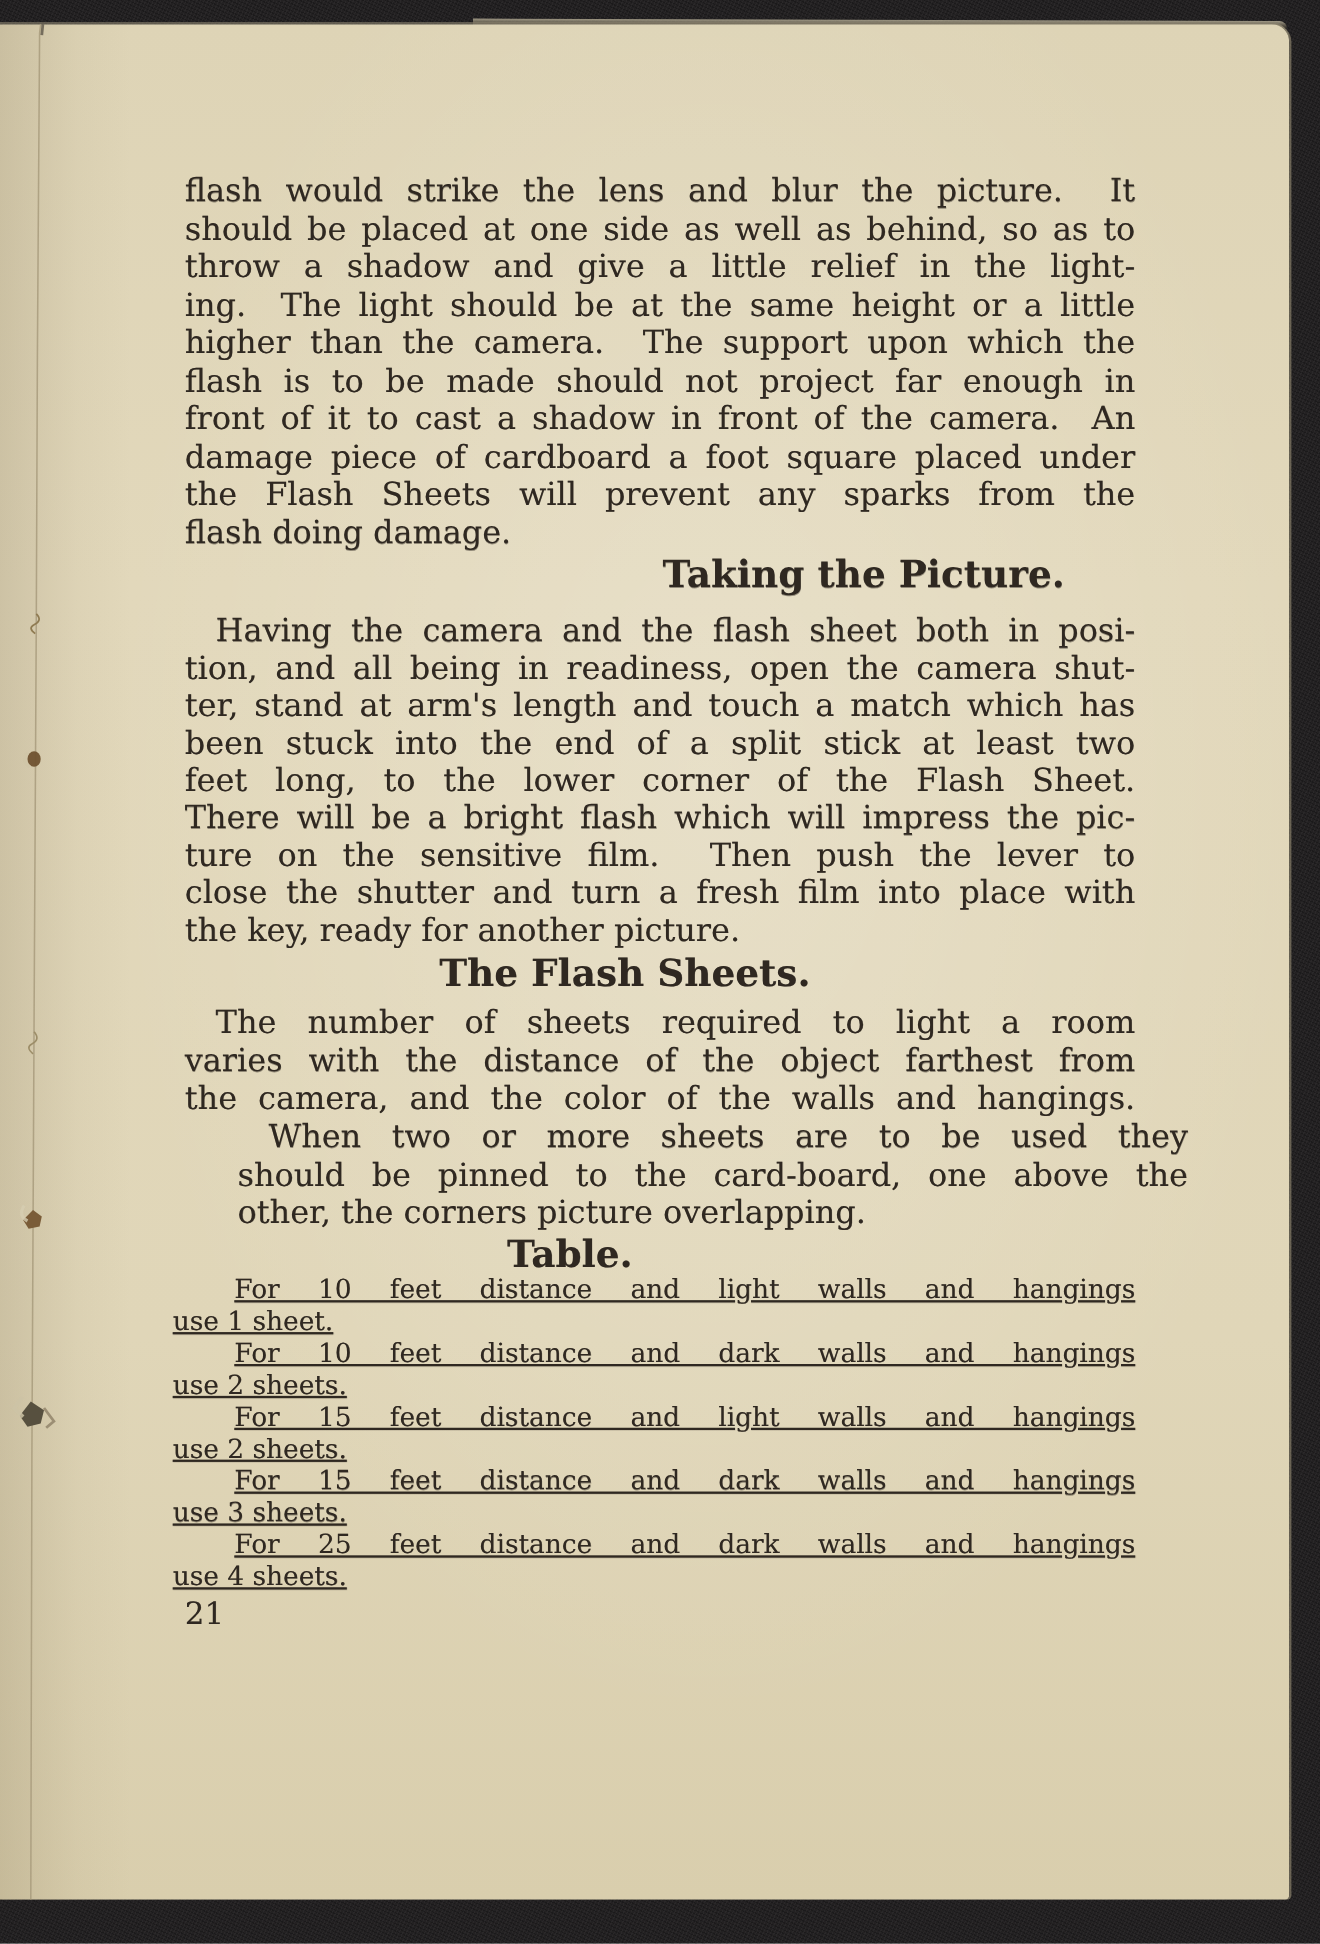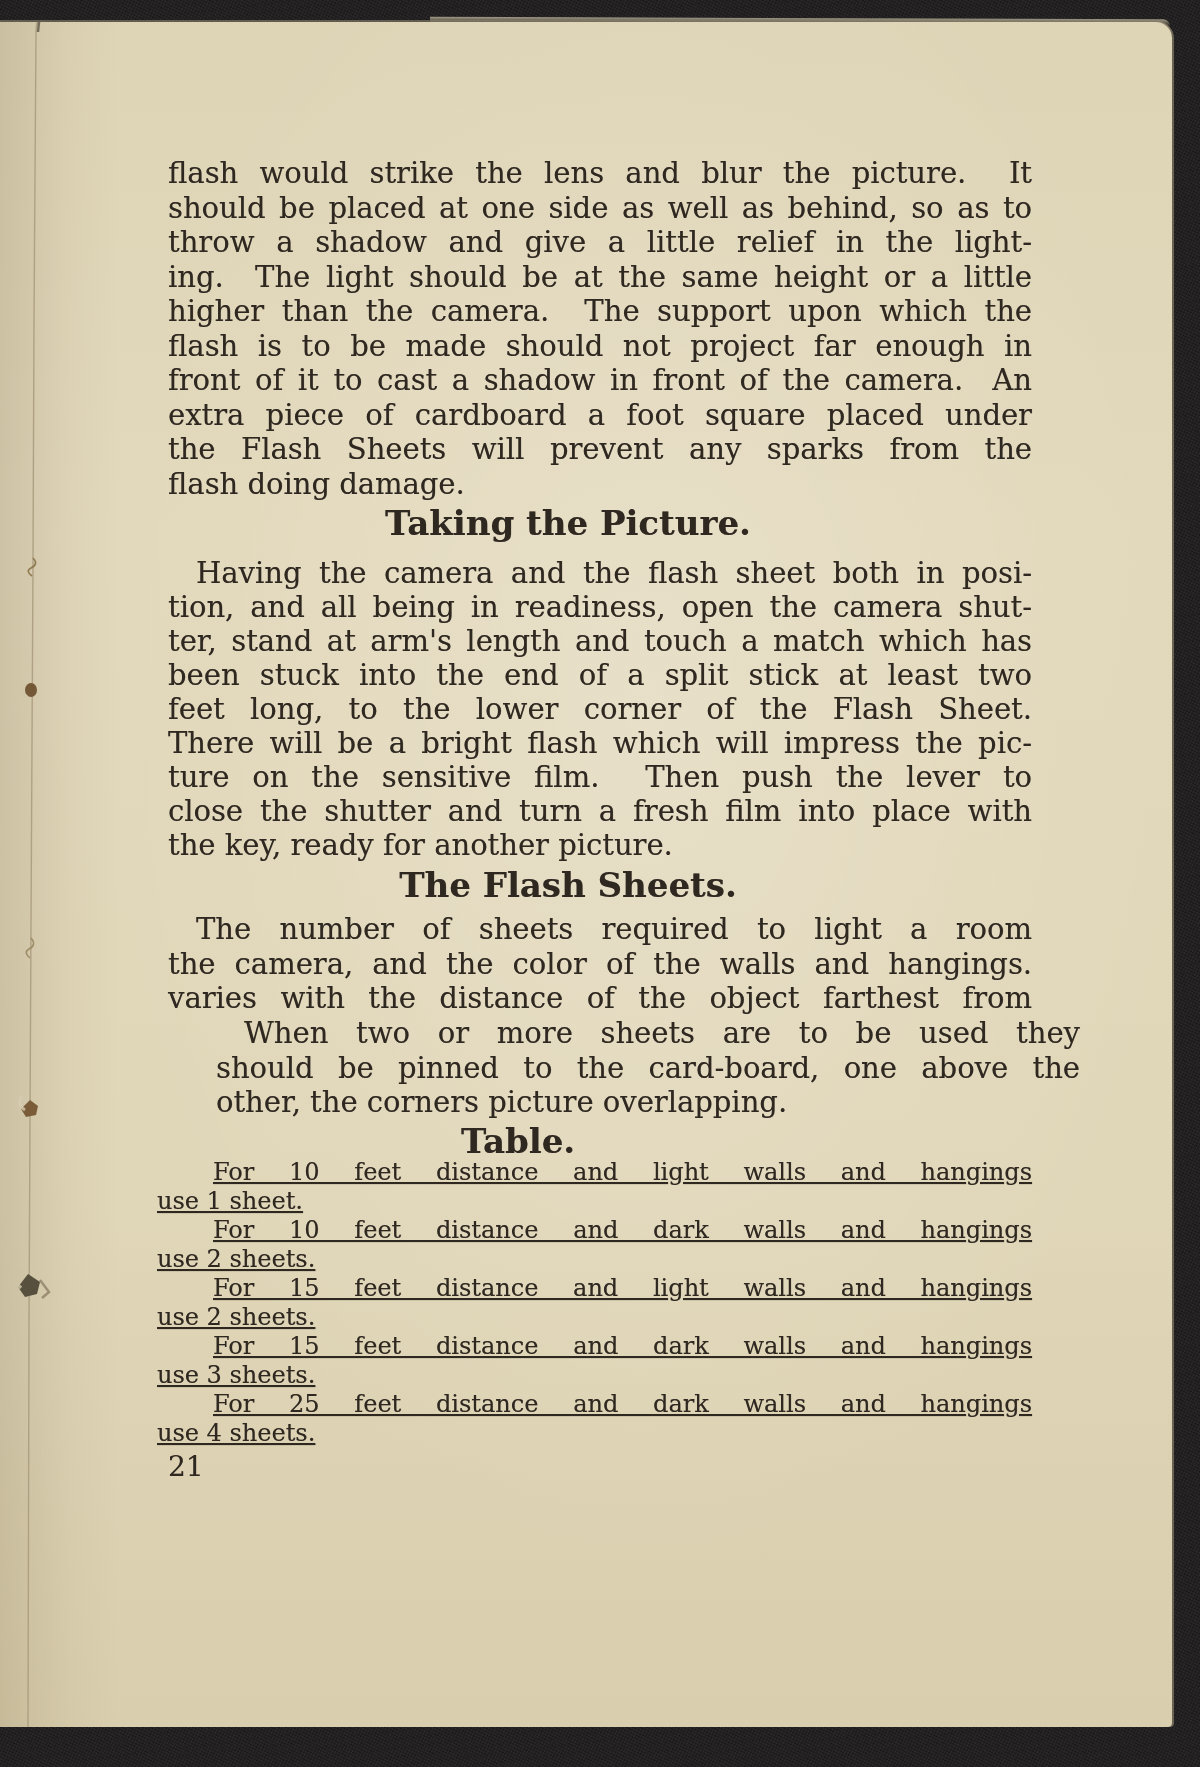--- a/index.html
+++ b/index.html
@@ -74,41 +74,41 @@
 
   <div class="text-layer">
       <div class="block paragraph" style="line-height: 34.5px; top: 156px;">
         <div class="line just">flash would strike the lens and blur the picture.  It</div>
         <div class="line just">should be placed at one side as well as behind, so as to</div>
         <div class="line just">throw a shadow and give a little relief in the light-</div>
         <div class="line just">ing.  The light should be at the same height or a little</div>
         <div class="line just">higher than the camera.  The support upon which the</div>
         <div class="line just">flash is to be made should not project far enough in</div>
         <div class="line just">front of it to cast a shadow in front of the camera.  An</div>
-        <div class="line just">extra piece of cardboard a foot square placed under</div>
+        <div class="line just">damage piece of cardboard a foot square placed under</div>
         <div class="line just">the Flash Sheets will prevent any sparks from the</div>
         <div class="line">flash doing damage.</div>
       </div>
-      <div class="block heading" style="top: 502px;">Taking the Picture.</div>
+      <div class="block heading" style="top: 502px; text-align: right;">Taking the Picture.</div>
       <div class="block paragraph" style="line-height: 34px; top: 556px;">
         <div class="line just indent">Having the camera and the flash sheet both in posi-</div>
         <div class="line just">tion, and all being in readiness, open the camera shut-</div>
         <div class="line just">ter, stand at arm's length and touch a match which has</div>
         <div class="line just">been stuck into the end of a split stick at least two</div>
         <div class="line just">feet long, to the lower corner of the Flash Sheet.</div>
         <div class="line just">There will be a bright flash which will impress the pic-</div>
         <div class="line just">ture on the sensitive film.  Then push the lever to</div>
         <div class="line just">close the shutter and turn a fresh film into place with</div>
         <div class="line">the key, ready for another picture.</div>
       </div>
       <div class="block heading" style="top: 864px;">The Flash Sheets.</div>
       <div class="block paragraph" style="line-height: 34.5px; top: 912px;">
         <div class="line just indent">The number of sheets required to light a room</div>
+        <div class="line just">varies with the distance of the object farthest from</div>
         <div class="line just">the camera, and the color of the walls and hangings.</div>
-        <div class="line just">varies with the distance of the object farthest from</div>
       </div>
       <div class="block paragraph" style="line-height: 34.5px; top: 1016px; margin-left: 48px;">
         <div class="line just indent">When two or more sheets are to be used they</div>
         <div class="line just">should be pinned to the card-board, one above the</div>
         <div class="line">other, the corners picture overlapping.</div>
       </div>
       <div class="block heading narrow" style="top: 1120px;">Table.</div>
       <div class="block table-block" style="top: 1158px;">
         <div class="table-entry">
           <div class="line just cond">For 10 feet distance and light walls and hangings</div>

